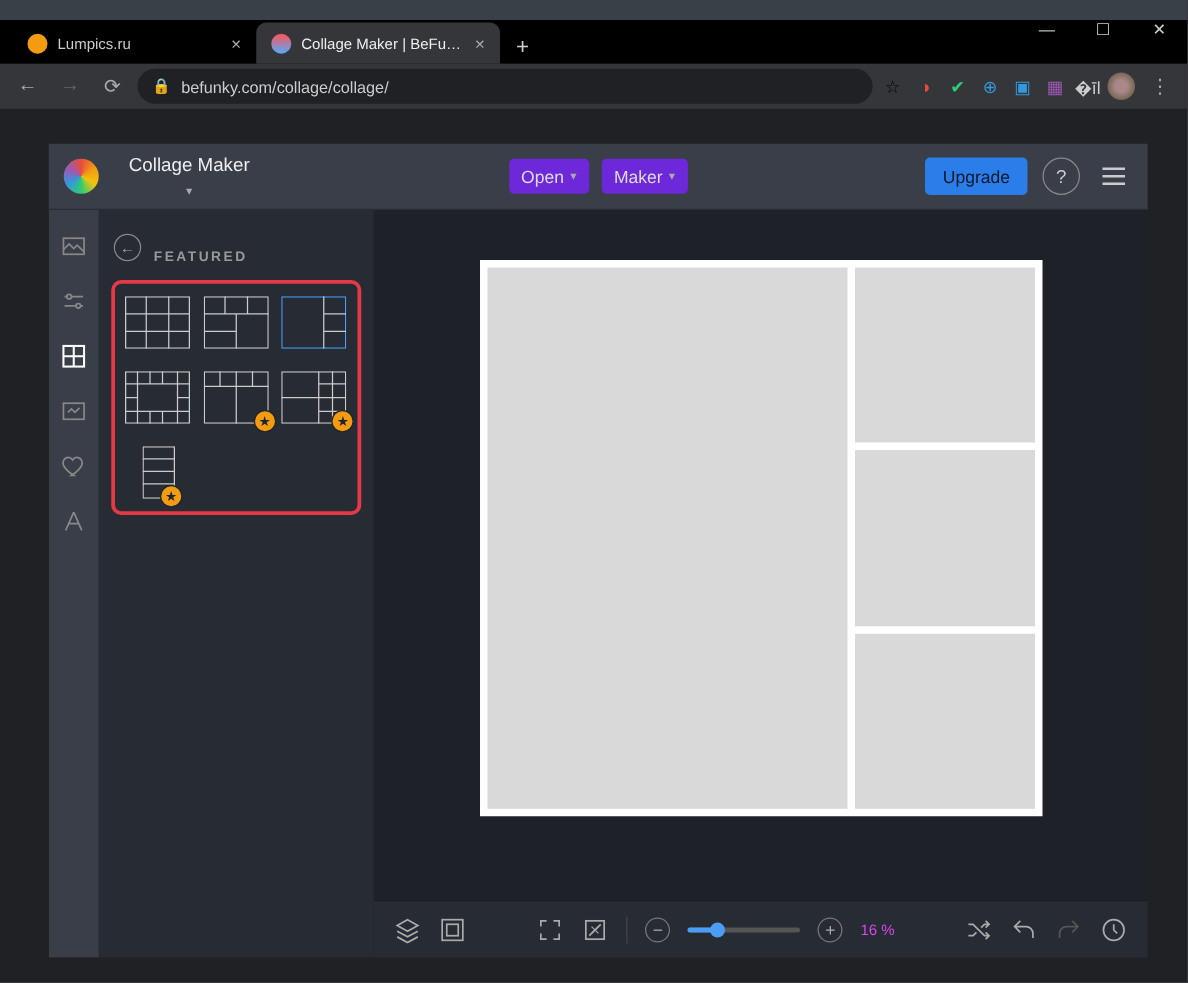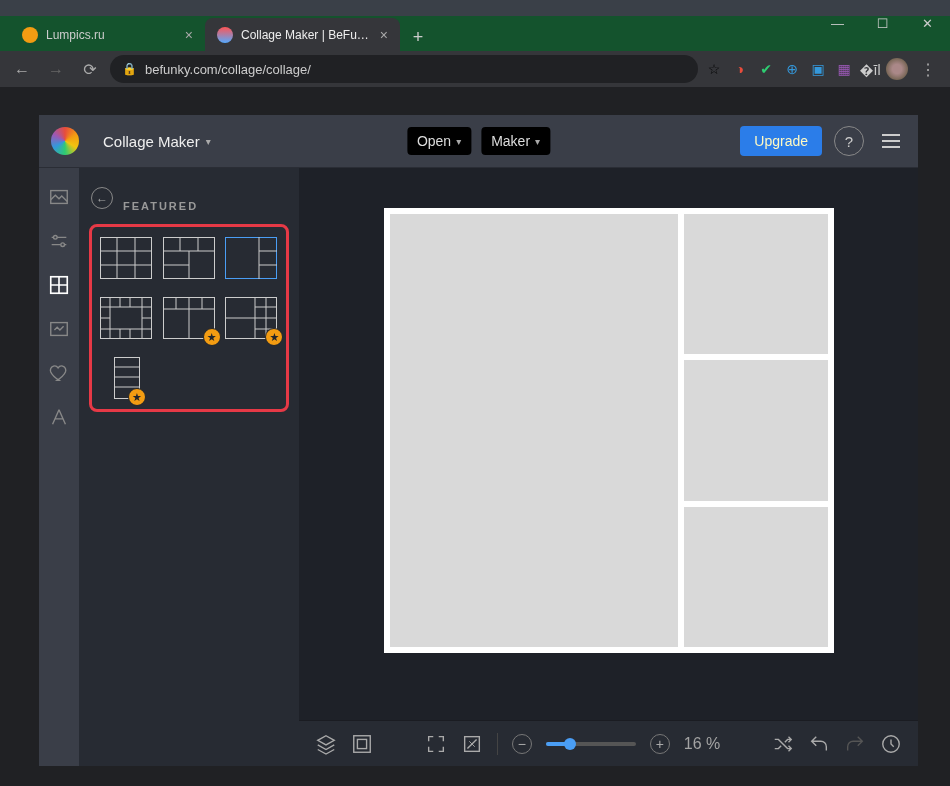--- a/index.html
+++ b/index.html
@@ -1,19 +1,19 @@
 <!DOCTYPE html>
 <html><head>
 <meta charset="utf-8">
 <style>
 * { margin:0; padding:0; box-sizing:border-box; font-family:-apple-system,BlinkMacSystemFont,"Segoe UI",Arial,sans-serif; user-select:none; }
 html,body { width:950px; height:786px; background:#4a4a4a; overflow:hidden; }
 .chrome { width:950px; height:786px; background:#202124; position:relative; }
 .titlebar { height:16px; background:#3a4048; }
-.tabstrip { height:35px; background:#14532d; display:flex; align-items:flex-end; padding-left:10px; }
+.tabstrip { height:35px; background:#000000; display:flex; align-items:flex-end; padding-left:10px; }
 .tab { height:33px; display:flex; align-items:center; padding:0 12px; font-size:12px; color:#ccc; border-top-left-radius:8px; border-top-right-radius:8px; gap:8px; min-width:0; width:195px; }
 .tab.active { background:#35363a; color:#eee; }
 .tab .favi { width:16px; height:16px; border-radius:50%; flex-shrink:0; }
 .tab .txt { white-space:nowrap; overflow:hidden; text-overflow:ellipsis; flex:1; }
 .tab .close { font-size:14px; color:#aaa; }
 .newtab { width:28px; height:28px; display:flex; align-items:center; justify-content:center; color:#ccc; font-size:18px; margin-left:4px; }
 .winbtns { position:absolute; right:0; top:8px; display:flex; }
 .winbtn { width:45px; height:30px; display:flex; align-items:center; justify-content:center; color:#ccc; font-size:13px; }
 .addrbar { height:36px; background:#35363a; display:flex; align-items:center; padding:0 8px; gap:6px; }
 .navbtn { width:28px; height:28px; display:flex; align-items:center; justify-content:center; color:#aaa; font-size:16px; border-radius:50%; }
@@ -21,26 +21,26 @@
 .omnibox { flex:1; height:28px; background:#202124; border-radius:14px; display:flex; align-items:center; padding:0 12px; color:#ccc; font-size:13px; gap:8px; }
 .omnibox .lock { color:#aaa; font-size:12px; }
 .ext { display:flex; gap:6px; align-items:center; }
 .ext-ic { width:20px; height:20px; display:flex; align-items:center; justify-content:center; font-size:14px; }
 .avatar { width:22px; height:22px; border-radius:50%; background:radial-gradient(circle,#a88 30%,#765 70%); }
 .bookbar { height:28px; background:#35363a; display:flex; align-items:center; padding:0 12px; font-size:12px; color:#ccc; gap:6px; border-top:1px solid #2a2b2e; }
 .bookbar .bfav { width:16px; height:16px; background:#eab308; border-radius:2px; }
 .app { position:absolute; left:39px; right:32px; top:115px; bottom:20px; background:#272b33; display:flex; flex-direction:column; }
 .apptop { height:53px; background:#3a3e48; display:flex; align-items:center; padding:0 12px; border-bottom:1px solid #2a2d35; }
 .logo { width:28px; height:28px; border-radius:50%; background:conic-gradient(#e74c3c,#f39c12,#f1c40f,#2ecc71,#3498db,#9b59b6,#e74c3c); margin-right:14px; }
-.modedd { color:#eee; font-size:15px; display:flex; align-items:center; gap:6px; padding:6px 10px; border-radius:4px; cursor:pointer; }
+.modedd { color:#eee; font-size:15px; display:flex; align-items:center; gap:6px; padding:6px 10px; border-radius:4px; cursor:pointer;flex-direction:column; }
 .chev { font-size:10px; color:#aaa; }
 .topcenter { position:absolute; left:50%; transform:translateX(-50%); display:flex; gap:10px; }
-.ddbtn { color:#ddd; font-size:14px; display:flex; align-items:center; gap:5px; padding:6px 10px; border-radius:4px; background:#000000; }
+.ddbtn { color:#ddd; font-size:14px; display:flex; align-items:center; gap:5px; padding:6px 10px; border-radius:4px; background:#6d28d9; }
 .topright { margin-left:auto; display:flex; align-items:center; gap:12px; }
-.upgrade { background:#2b7de9; color:#fef9c3; font-size:14px; padding:7px 14px; border-radius:4px; }
+.upgrade { background:#2b7de9; color:#0f172a; font-size:14px; padding:7px 14px; border-radius:4px; }
 .circbtn { width:30px; height:30px; border:1.5px solid #888; border-radius:50%; display:flex; align-items:center; justify-content:center; color:#ccc; font-size:15px; }
 .hamb { width:30px; height:30px; display:flex; flex-direction:column; justify-content:center; gap:4px; align-items:center; }
 .hamb div { width:18px; height:2px; background:#ccc; }
 .appbody { flex:1; display:flex; overflow:hidden; }
 .rail { width:40px; background:#3a3e48; display:flex; flex-direction:column; align-items:center; padding-top:18px; gap:22px; }
 .railic { width:22px; height:22px; color:#888; display:flex; align-items:center; justify-content:center; }
 .railic.active { color:#fff; }
 .panel { width:220px; background:#272b33; padding:16px 10px; position:relative; }
 .panelhead { display:flex; align-items:center; gap:10px; margin-bottom:12px; padding-left:2px; }
 .backcirc { width:22px; height:22px; border:1.5px solid #888; border-radius:50%; display:flex; align-items:center; justify-content:center; color:#aaa; font-size:12px; }
@@ -55,21 +55,21 @@
 .artboard { width:450px; height:445px; background:#fff; display:flex; gap:6px; padding:6px; }
 .artcol1 { flex:2; background:#d9d9d9; }
 .artcol2 { flex:1; display:flex; flex-direction:column; gap:6px; }
 .artcol2 > div { flex:1; background:#d9d9d9; }
 .bottombar { position:absolute; bottom:0; left:260px; right:0; height:46px; background:#272b33; border-top:1px solid #1a1c22; display:flex; align-items:center; padding:0 16px; gap:14px; color:#aaa; }
 .bic { width:22px; height:22px; display:flex; align-items:center; justify-content:center; }
 .sep { width:1px; height:22px; background:#444; }
 .zoomslider { width:90px; height:4px; background:#555; border-radius:2px; position:relative; }
 .zoomslider::before { content:''; position:absolute; left:0; width:22px; height:4px; background:#4a9ef5; border-radius:2px; }
 .zoomthumb { position:absolute; left:18px; top:-4px; width:12px; height:12px; background:#4a9ef5; border-radius:50%; }
-.zoompct { font-size:16px; color:#a3a3a3; }
+.zoompct { font-size:12px; color:#d946ef; }
 .spacer { flex:1; }
 </style>
 </head>
 <body>
 
 <div class="chrome">
   <div class="titlebar"></div>
   <div class="winbtns">
     <div class="winbtn">—</div>
     <div class="winbtn">☐</div>

